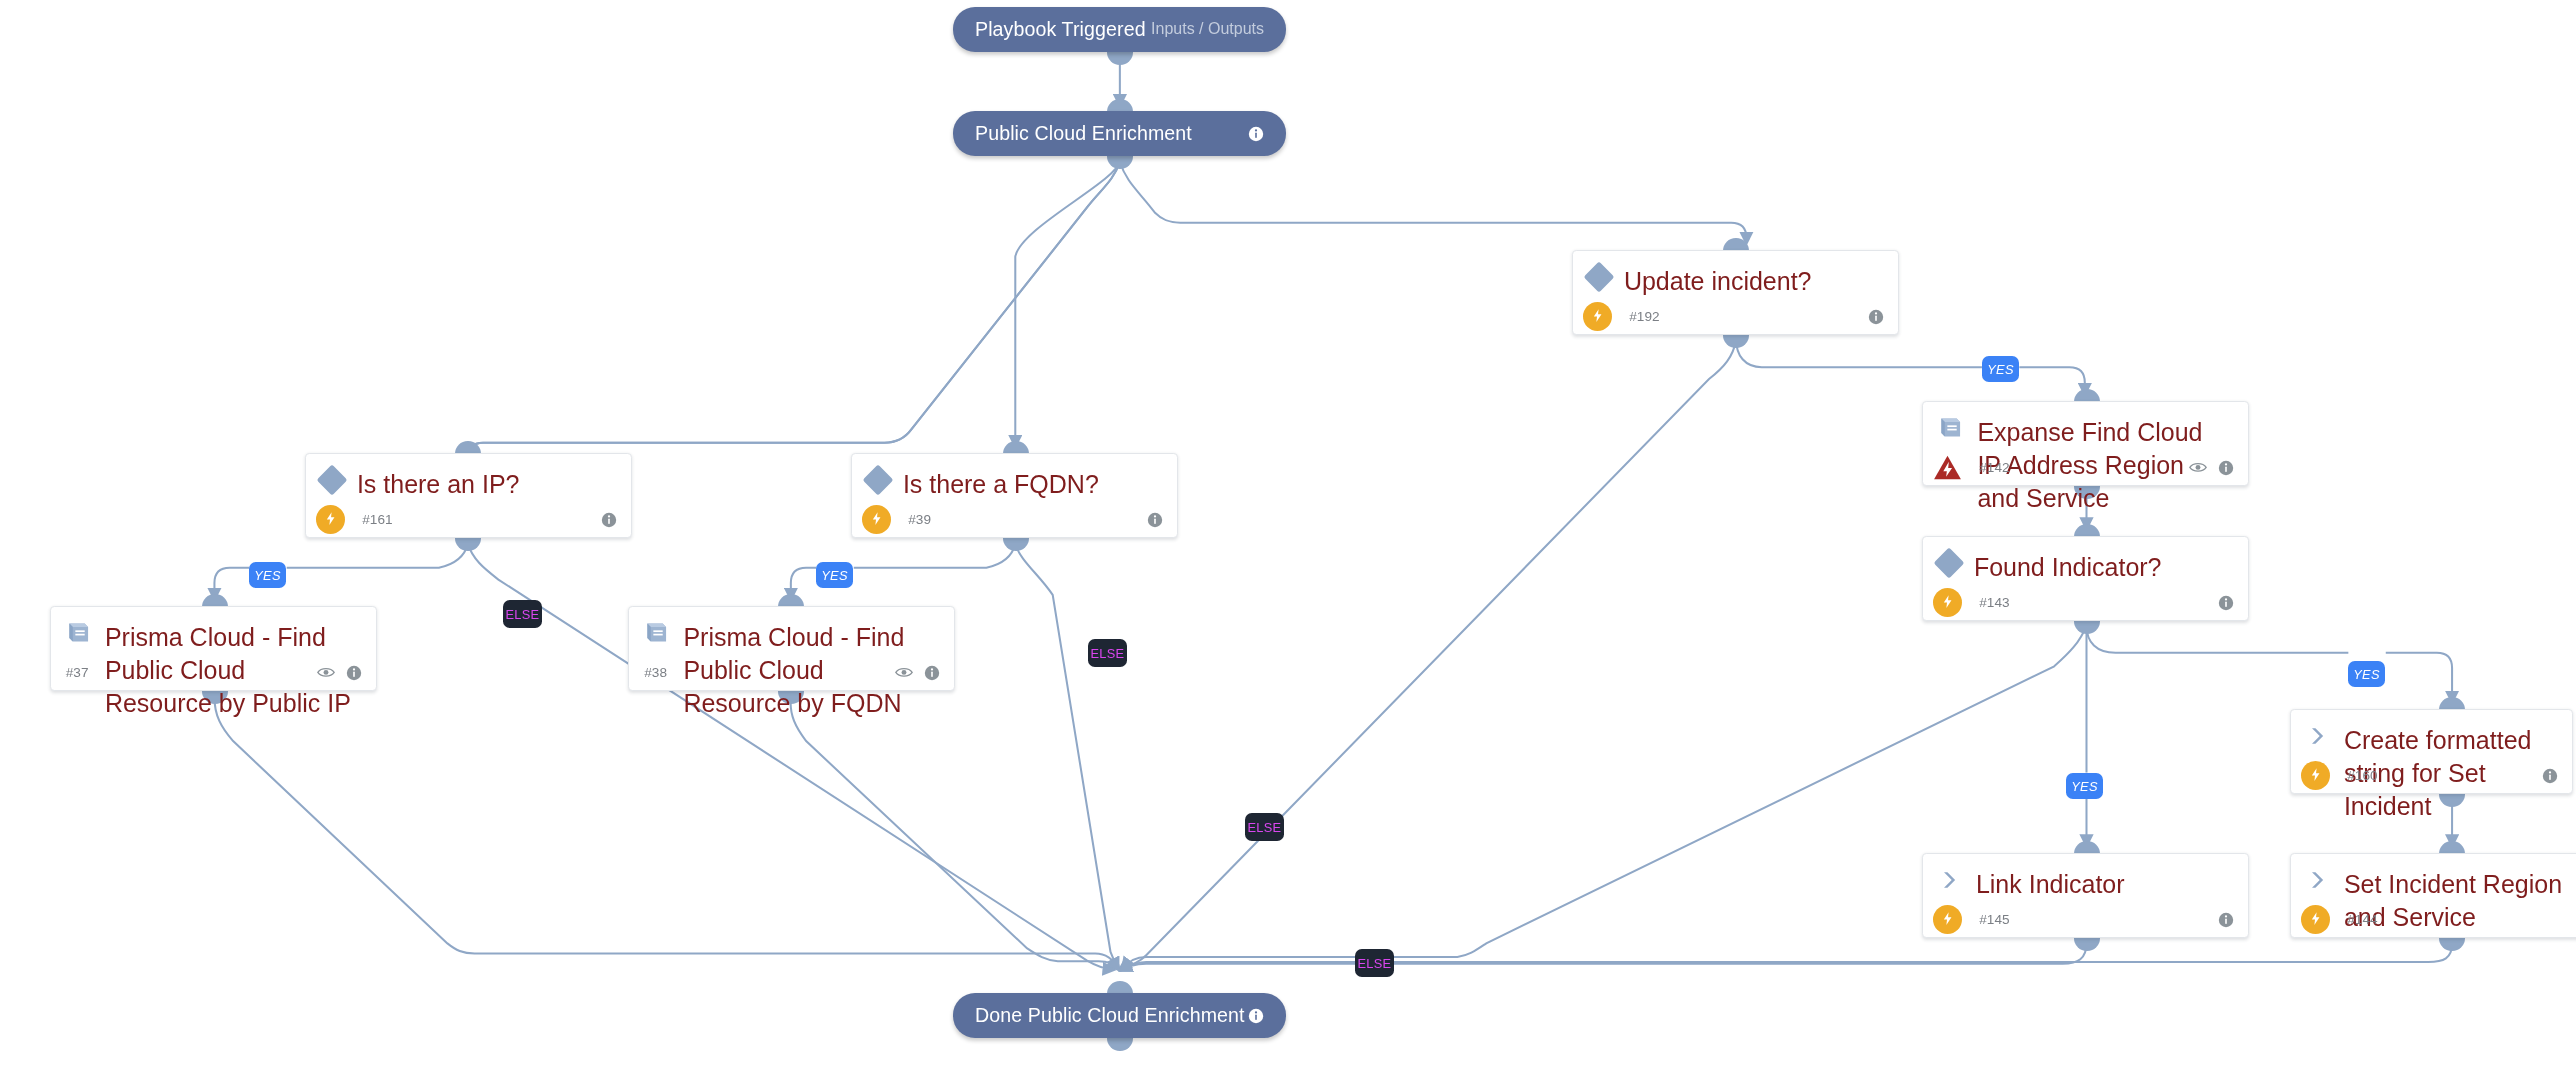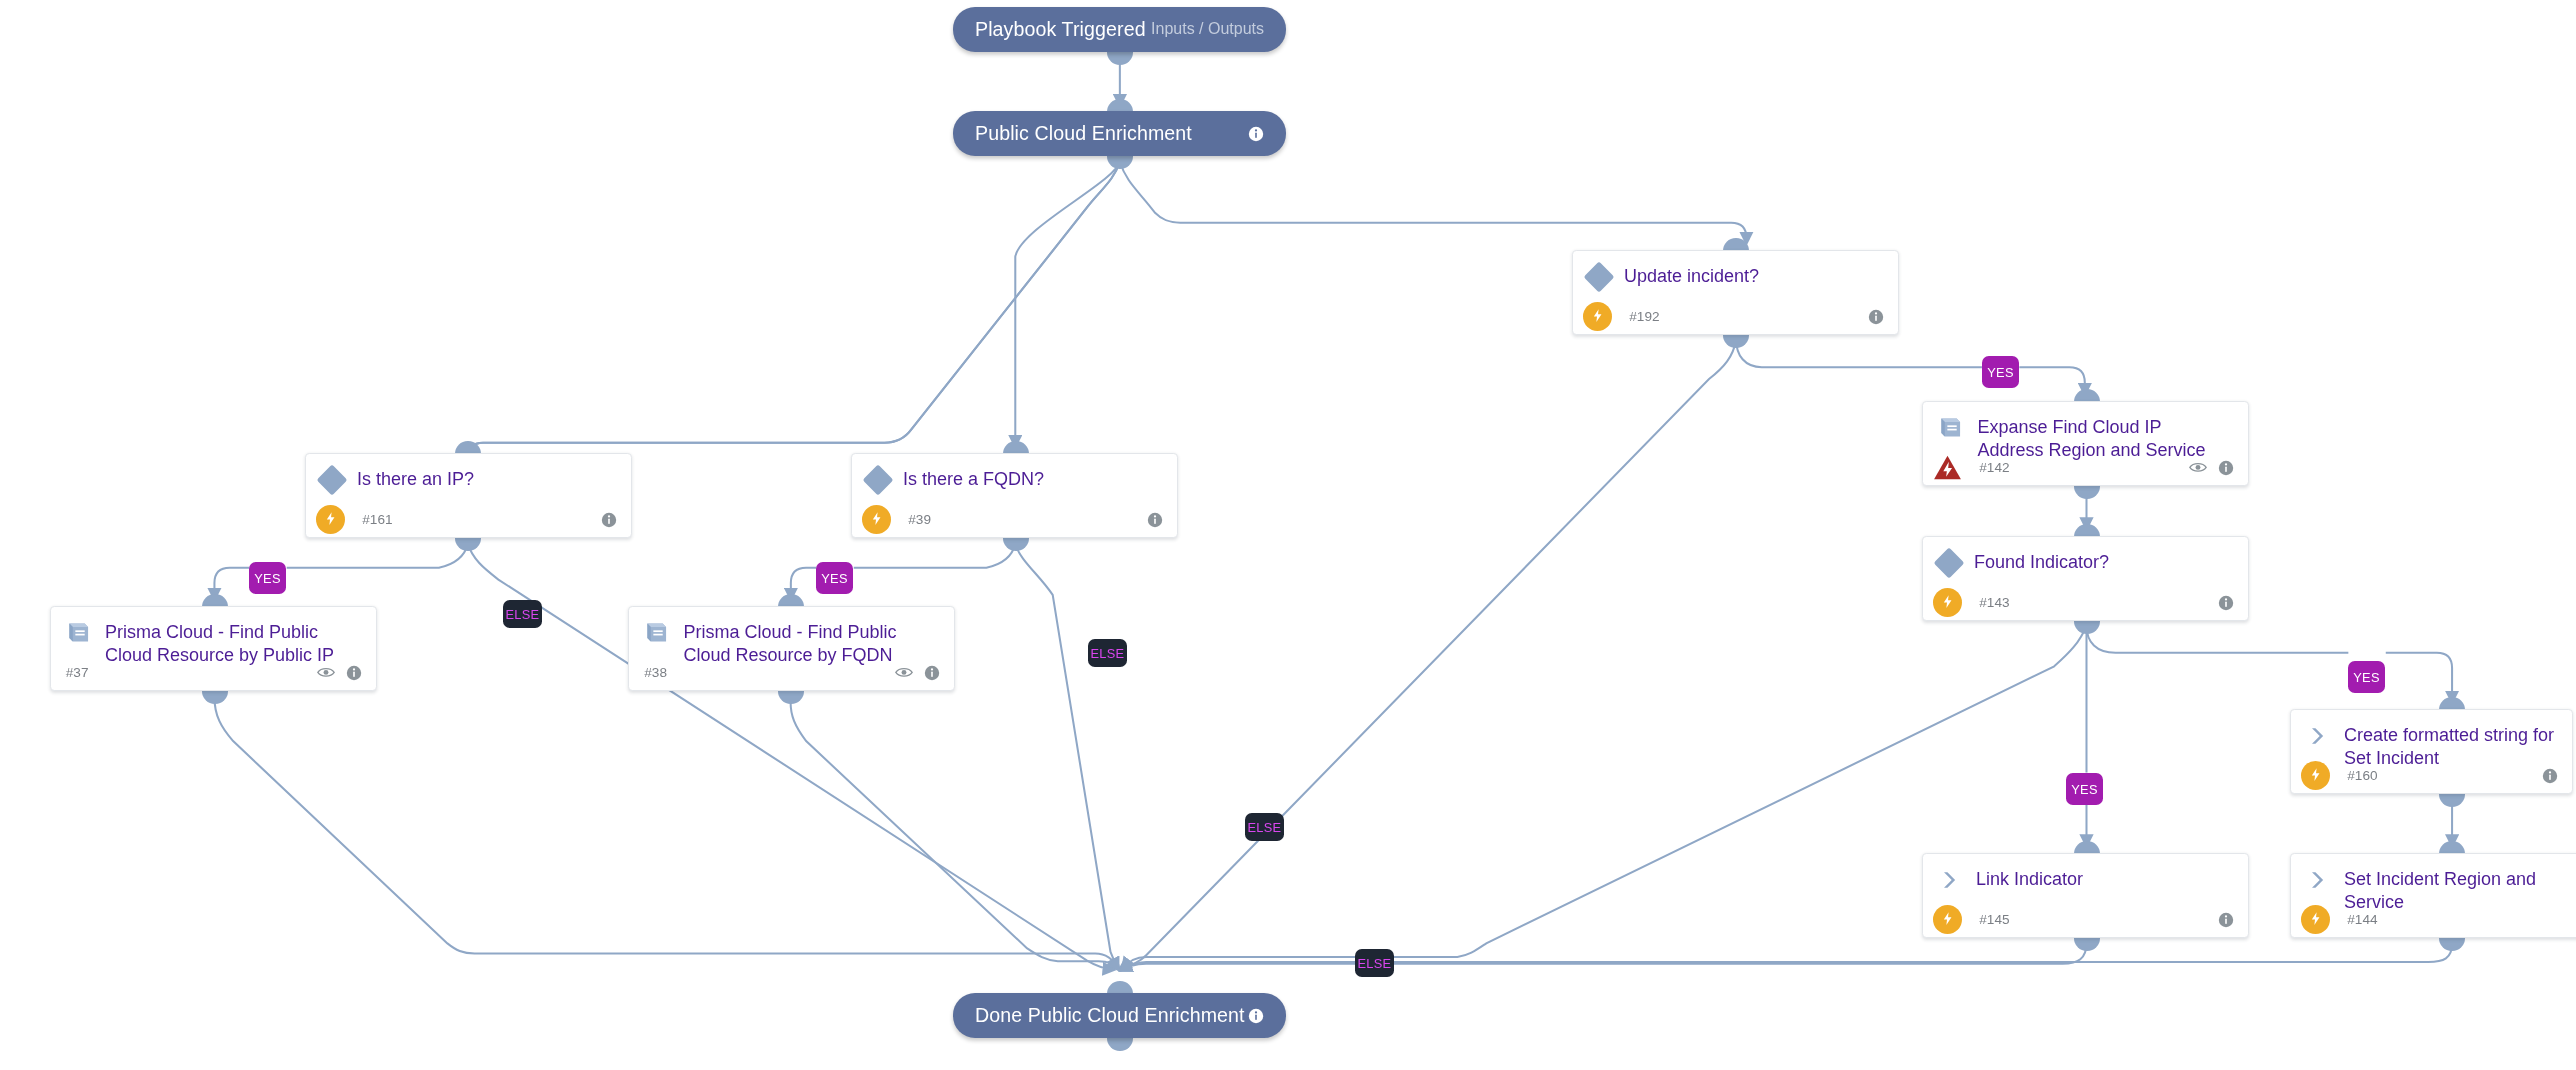--- a/index.html
+++ b/index.html
@@ -73,22 +73,22 @@
     height: 100%;
     padding: 12px 15.3px 0 15.3px;
     box-sizing: border-box;
   }
   .card-head {
     display: flex;
     align-items: flex-start;
     gap: 13.6px;
   }
   .card-title {
-    color: #4c1d95;
-    font-size: 18px;
+    color: #7f1d1d;
+    font-size: 25px;
     line-height: 1.32;
     padding-top: 1.7px;
     max-width: 247px;
   }
   .card-foot {
     position: absolute;
     left: 15.3px;
     right: 13.6px;
     bottom: 9.4px;
     display: flex;
@@ -149,24 +149,25 @@
     box-sizing: border-box;
     display: flex;
     align-items: center;
     justify-content: center;
     font-size: 12.8px;
     letter-spacing: 0.3px;
     border-radius: 6.8px;
     z-index: 6;
   }
   .elabel.yes {
-    background: #a21caf;
+    background: #3b82f6;
     color: #ffffff;
     width: 37px;
-    height: 32px;
+    height: 26px;
+    font-style: italic;
   }
   .elabel.els {
     background: #1e2633;
     color: #d946ef;
     width: 39px;
     height: 28px;
   }
 
   
   .knob {

